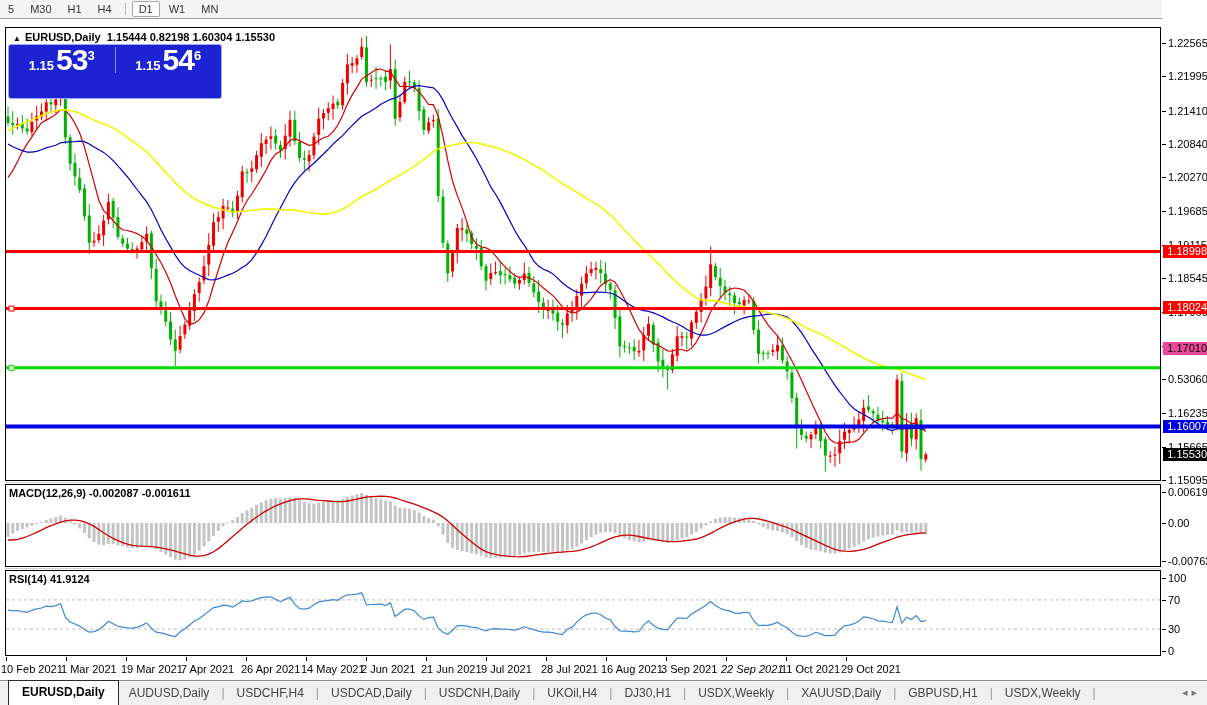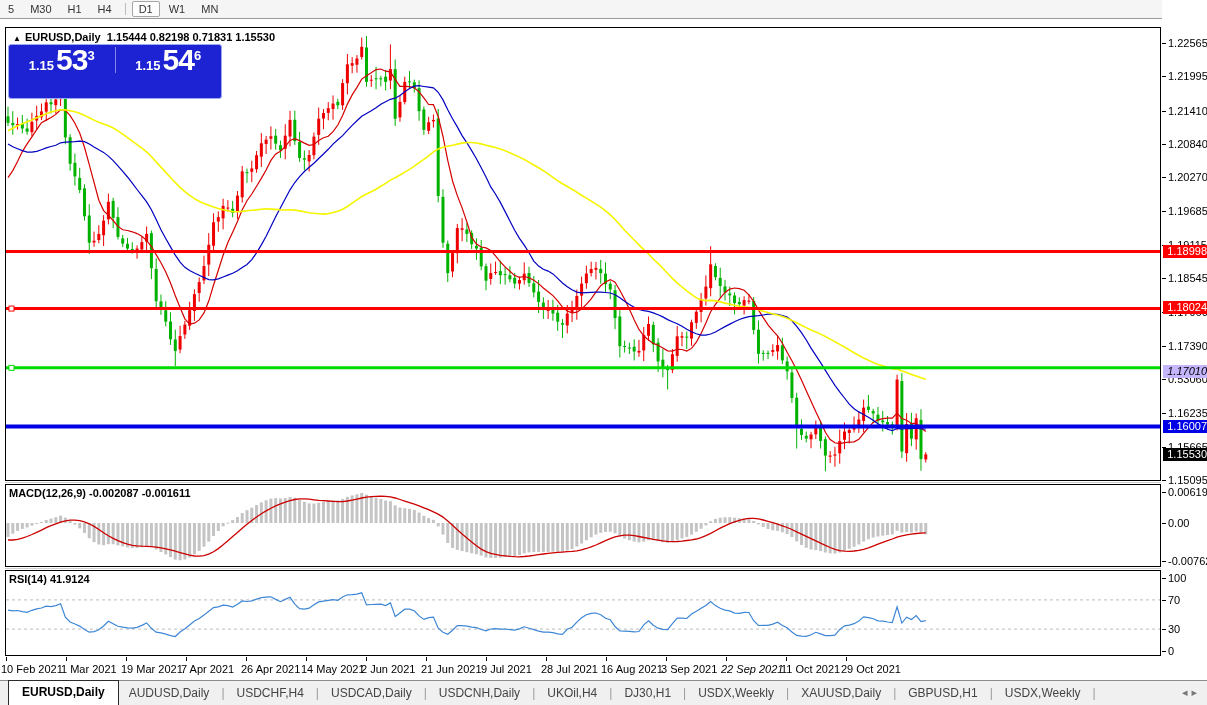--- a/index.html
+++ b/index.html
@@ -689,21 +689,21 @@
       <line x1="0" y1="28.900000000000006" x2="1154" y2="28.900000000000006" stroke="#BDBDBD" stroke-width="1" stroke-dasharray="3 3"></line>
       <line x1="0" y1="58.1" x2="1154" y2="58.1" stroke="#BDBDBD" stroke-width="1" stroke-dasharray="3 3"></line>
       <polyline points="2,39.2 6.78,39.8 11.56,39.5 16.34,40.6 21.12,41.4 25.900000000000002,39.3 30.68,37.9 35.46,37.0 40.24,35.1 45.02,35.7 49.800000000000004,34.6 54.580000000000005,32.8 59.36,46.1 64.14,51.0 68.92,53.0 73.7,55.1 78.48,58.4 83.26,61.2 88.04,60.6 92.82000000000001,58.7 97.60000000000001,55.0 102.38000000000001,50.3 107.16000000000001,52.8 111.94000000000001,55.3 116.72,56.2 121.5,56.8 126.28,57.2 131.06,56.4 135.84,54.4 140.62,51.9 145.4,57.3 150.18,61.1 154.96,61.8 159.74,63.1 164.52,64.6 169.3,65.5 174.08,61.0 178.86,57.8 183.64000000000001,54.0 188.42000000000002,50.1 193.20000000000002,47.4 197.98000000000002,44.1 202.76000000000002,40.2 207.54000000000002,36.6 212.32000000000002,35.9 217.10000000000002,34.2 221.88000000000002,34.6 226.66000000000003,36.0 231.44,33.2 236.22,29.9 241,30.5 245.78,29.8 250.56,28.1 255.34,26.6 260.12,26.2 264.90000000000003,25.8 269.68,28.4 274.46000000000004,30.7 279.24,28.4 284.02000000000004,26.3 288.8,33.1 293.58000000000004,37.7 298.36,38.1 303.14000000000004,37.2 307.92,33.8 312.7,30.9 317.48,30.1 322.26,29.4 327.04,28.7 331.82,29.3 336.6,26.0 341.38,23.8 346.16,23.7 350.94,23.1 355.72,21.8 360.5,33.9 365.28000000000003,33.5 370.06,33.4 374.84000000000003,33.2 379.62,34.5 384.40000000000003,31.9 389.18,45.5 393.96000000000004,41.9 398.74,38.2 403.52000000000004,38.2 408.3,39.8 413.08000000000004,44.9 417.86,48.4 422.64000000000004,46.7 427.42,46.1 432.20000000000005,57.2 436.98,61.3 441.76000000000005,63.3 446.54,59.2 451.32000000000005,54.6 456.1,54.6 460.88,55.2 465.66,56.2 470.44,56.7 475.22,58.5 480,59.9 484.78000000000003,58.0 489.56,57.7 494.34000000000003,58.1 499.12,58.0 503.90000000000003,58.6 508.68,59.1 513.46,57.9 518.24,55.8 523.02,57.3 527.8000000000001,58.7 532.58,60.1 537.36,61.2 542.14,61.2 546.9200000000001,61.7 551.7,62.9 556.48,63.3 561.26,58.3 566.0400000000001,56.2 570.82,51.1 575.6,46.8 580.38,43.7 585.1600000000001,42.3 589.94,42.0 594.72,43.8 599.5,47.2 604.2800000000001,48.8 609.0600000000001,55.5 613.84,60.0 618.62,60.1 623.4,60.3 628.1800000000001,60.8 632.96,60.5 637.74,53.8 642.52,49.7 647.3000000000001,54.2 652.08,57.2 656.86,58.4 661.64,58.6 666.4200000000001,52.7 671.2,47.2 675.98,47.2 680.76,47.5 685.5400000000001,43.0 690.32,40.2 695.1,37.2 699.88,34.5 704.6600000000001,30.5 709.44,34.6 714.22,37.2 719,39.1 723.7800000000001,39.9 728.5600000000001,42.1 733.34,42.4 738.12,41.3 742.9000000000001,41.5 747.6800000000001,49.7 752.46,54.5 757.24,54.4 762.0200000000001,54.3 766.8000000000001,53.1 771.58,51.2 776.36,54.6 781.14,56.8 785.9200000000001,61.0 790.7,64.4 795.48,65.1 800.26,65.4 805.0400000000001,63.8 809.82,61.3 814.6,62.9 819.38,64.6 824.1600000000001,64.6 828.94,64.1 833.72,58.4 838.5,54.8 843.2800000000001,54.1 848.0600000000001,52.7 852.84,50.1 857.62,45.9 862.4000000000001,46.6 867.1800000000001,47.7 871.96,49.8 876.74,50.2 881.5200000000001,51.0 886.3000000000001,51.5 891.08,35.9 895.86,52.1 900.6400000000001,46.2 905.4200000000001,48.5 910.2,44.6 914.98,50.6 919.76,49.7" fill="none" stroke="#3E87D6" stroke-width="1.2"></polyline>
     </svg>
 </div>
 
 <div id="chartTitle">
   <span class="tri">▲</span><span>EURUSD,Daily</span>&nbsp;
   <span>1.15444</span>
   <span>0.82198</span>
-  <span>0.71831</span>
+  <span>1.60304</span>
   <span>1.15530</span>
 </div>
 
 <div class="indLabel" style="left:9px;top:487px">MACD(12,26,9) -0.002087 -0.001611</div>
 <div class="indLabel" style="left:9px;top:573px">RSI(14) 41.9124</div>
 
 <div id="tradeWidget">
   <div id="twBottom">
     <div class="twHalf">
       <span class="pSmall">1.15</span>
@@ -757,21 +757,21 @@
     <div class="tickMark" style="top: 578px;"></div>
     <div class="tickLabel" style="top: 572px;">100</div>
     <div class="tickMark" style="top: 600px;"></div>
     <div class="tickLabel" style="top: 594px;">70</div>
     <div class="tickMark" style="top: 629px;"></div>
     <div class="tickLabel" style="top: 623px;">30</div>
     <div class="tickMark" style="top: 651px;"></div>
     <div class="tickLabel" style="top: 645px;">0</div>
     <div class="badge" style="top: 245px; background: rgb(255, 0, 0); color: rgb(255, 255, 255);">1.18998</div>
     <div class="badge" style="top: 301px; background: rgb(255, 0, 0); color: rgb(255, 255, 255);">1.18024</div>
-    <div class="badge" style="top: 365px; background: #c4b5fd; color: rgb(0, 0, 0); font-style: italic;">1.17010</div>
+    <div class="badge" style="top: 342px; background: #ec4899; color: rgb(0, 0, 0);">1.17010</div>
     <div class="badge" style="top: 420px; background: rgb(0, 0, 230); color: rgb(255, 255, 255);">1.16007</div>
     <div class="badge" style="top: 448px; background: rgb(0, 0, 0); color: rgb(255, 255, 255);">1.15530</div>
   </div>
 <div id="timeAxis">
     <div class="dateTick" style="left: 6px;"></div>
     <div class="dateLabel" style="left: 1px;">10 Feb 2021</div>
     <div class="dateTick" style="left: 66px;"></div>
     <div class="dateLabel" style="left: 61px;">1 Mar 2021</div>
     <div class="dateTick" style="left: 126px;"></div>
     <div class="dateLabel" style="left: 121px;">19 Mar 2021</div>

